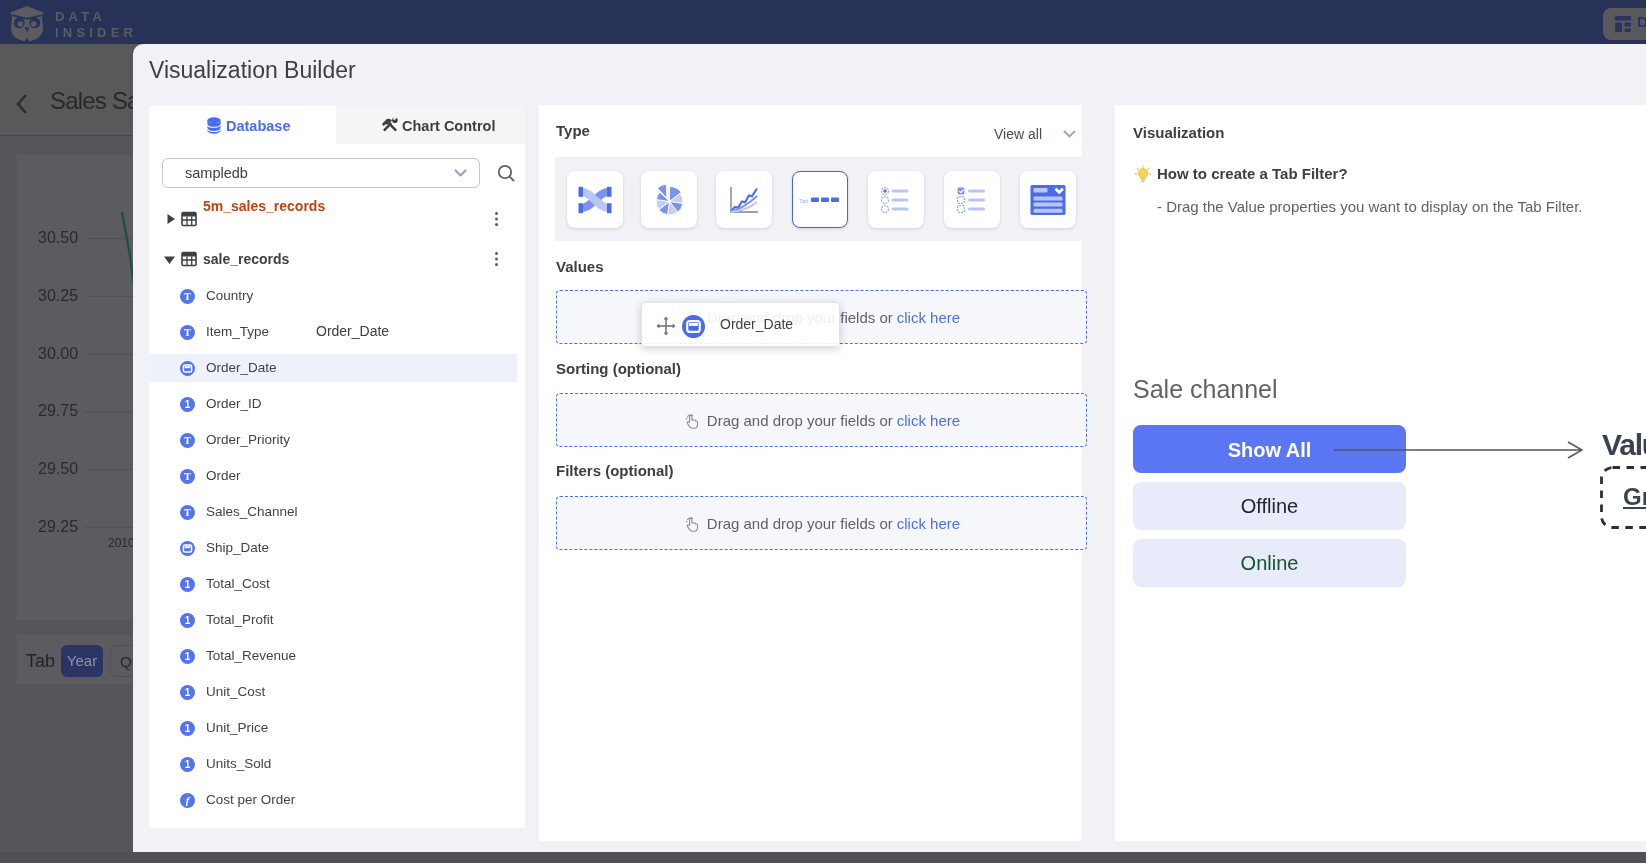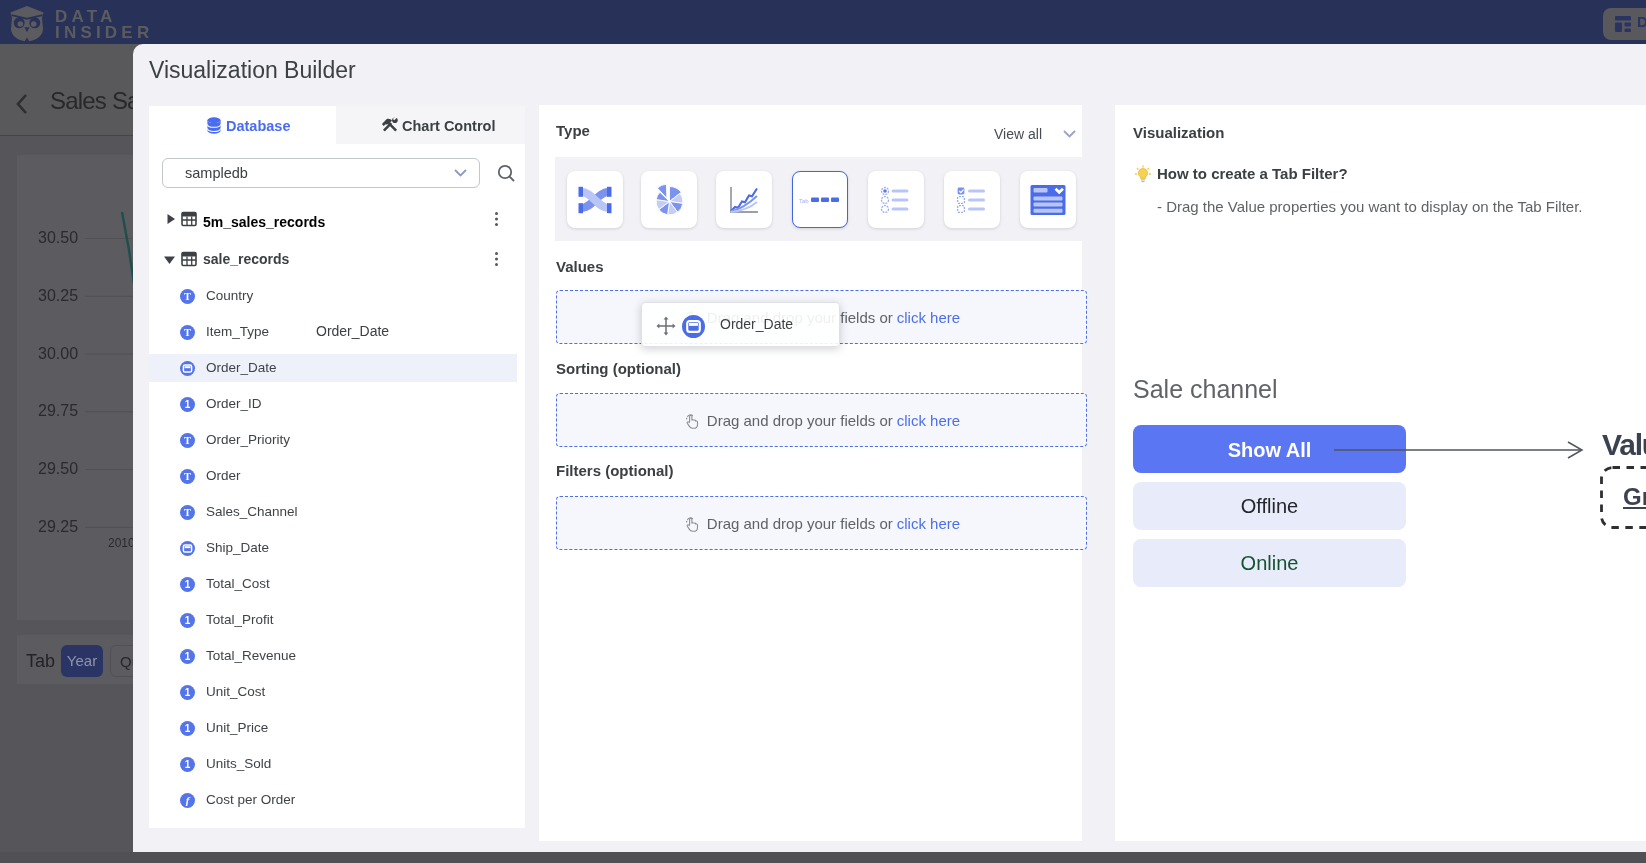--- a/index.html
+++ b/index.html
@@ -63,21 +63,21 @@
 <div id="navbar" class="abs">
   <svg class="abs" style="left:9px;top:5px" width="36" height="37" viewBox="0 0 36 37">
     <path fill="#5c5c60" d="M1.5 7.5 L18 1 L34.5 7.5 L33 13 L34 23.5 C34 30.5 28 34.8 20.3 36.3 L18 32.5 L15.7 36.3 C8 34.8 2 30.5 2 23.5 L3 13 Z"></path>
     <path d="M2.5 9.2 L18 12.8 L33.5 9.2 L33.5 10.9 L18 14.7 L2.5 10.9 Z" fill="#283259"></path>
     <circle cx="10.2" cy="17.8" r="5.5" fill="#283259"></circle>
     <circle cx="25.8" cy="17.8" r="5.5" fill="#283259"></circle>
     <circle cx="11.3" cy="19" r="2.8" fill="#5c5c60"></circle>
     <circle cx="24.7" cy="19" r="2.8" fill="#5c5c60"></circle>
     <path d="M15.4 22.3 L18 27.3 L20.6 22.3 Z" fill="#283259"></path>
   </svg>
-  <div class="abs" style="left:55px;top:9px;font-size:17px;font-weight:bold;letter-spacing:4.2px;color:#5c5c60;line-height:16px;">DATA<br>INSIDER</div>
+  <div class="abs" style="left:55px;top:9px;font-size:13px;font-weight:bold;letter-spacing:4.2px;color:#5c5c60;line-height:16px;">DATA<br>INSIDER</div>
   <div class="abs" style="left:1603px;top:8px;width:60px;height:32px;border-radius:8px;background:#59595d;"></div>
   <svg class="abs" style="left:1614px;top:15px" width="18" height="18" viewBox="0 0 18 18">
     <g fill="#2a3462">
         <rect x="1" y="1" width="16" height="4.5" rx="1"></rect>
         <rect x="1" y="7.5" width="7" height="9.5" rx="1"></rect>
         <rect x="10.5" y="7.5" width="6.5" height="4" rx="1"></rect>
         <rect x="10.5" y="13.5" width="6.5" height="3.5" rx="1"></rect>
       </g>
   </svg>
   <div class="abs" style="left:1637px;top:13px;font-size:15px;font-weight:bold;color:#2a3462;">D</div>
@@ -122,21 +122,21 @@
     <svg class="abs" style="left:17px;top:107px" width="10" height="12" viewBox="0 0 10 12">
         <path d="M1.5 1 L9 6 L1.5 11 Z" fill="#3e4246"></path>
       </svg>
     <svg class="abs" style="left:32px;top:105px" width="16" height="16" viewBox="0 0 16 16">
         <g fill="#3c4043">
           <rect x="1" y="1.5" width="14" height="13" rx="1.2" fill="none" stroke="#3c4043" stroke-width="1.6"></rect>
           <rect x="1" y="1.5" width="14" height="4" rx="1.2"></rect>
           <path d="M1 9 h14 M6 5.5 v9 M10.7 5.5 v9" stroke="#3c4043" stroke-width="1.3" fill="none"></path>
         </g>
       </svg>
-    <div class="abs" style="left:54px;top:108px;font-size:14px;font-weight:600;color:#000000;">5m_sales_records</div>
+    <div class="abs" style="left:54px;top:92px;font-size:14px;font-weight:600;color:#c2410c;">5m_sales_records</div>
     <div class="dots" style="left:346px;top:106px;"></div>
     <svg class="abs" style="left:14px;top:149px" width="13" height="10" viewBox="0 0 13 10">
         <path d="M1 1.5 L12 1.5 L6.5 9 Z" fill="#3e4246"></path>
       </svg>
     <svg class="abs" style="left:32px;top:145px" width="16" height="16" viewBox="0 0 16 16">
         <g fill="#3c4043">
           <rect x="1" y="1.5" width="14" height="13" rx="1.2" fill="none" stroke="#3c4043" stroke-width="1.6"></rect>
           <rect x="1" y="1.5" width="14" height="4" rx="1.2"></rect>
           <path d="M1 9 h14 M6 5.5 v9 M10.7 5.5 v9" stroke="#3c4043" stroke-width="1.3" fill="none"></path>
         </g>

